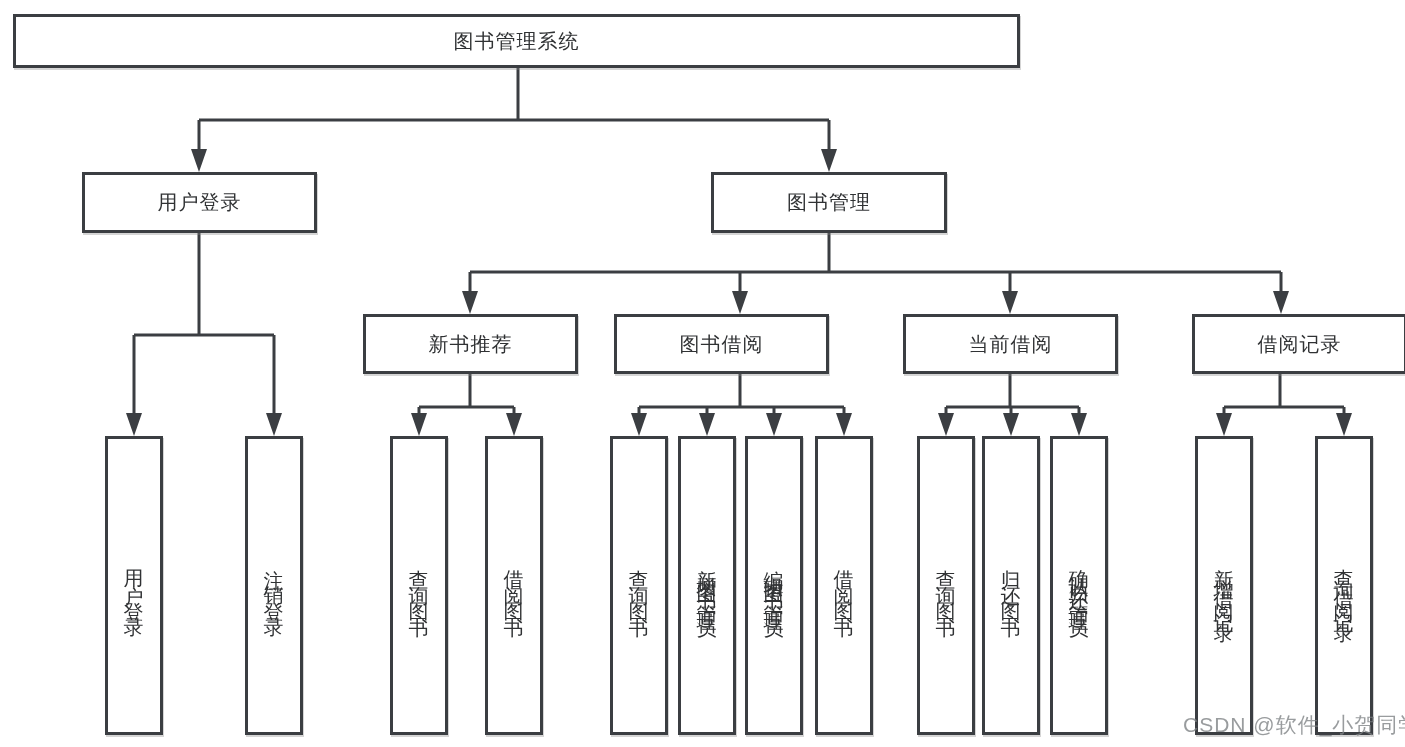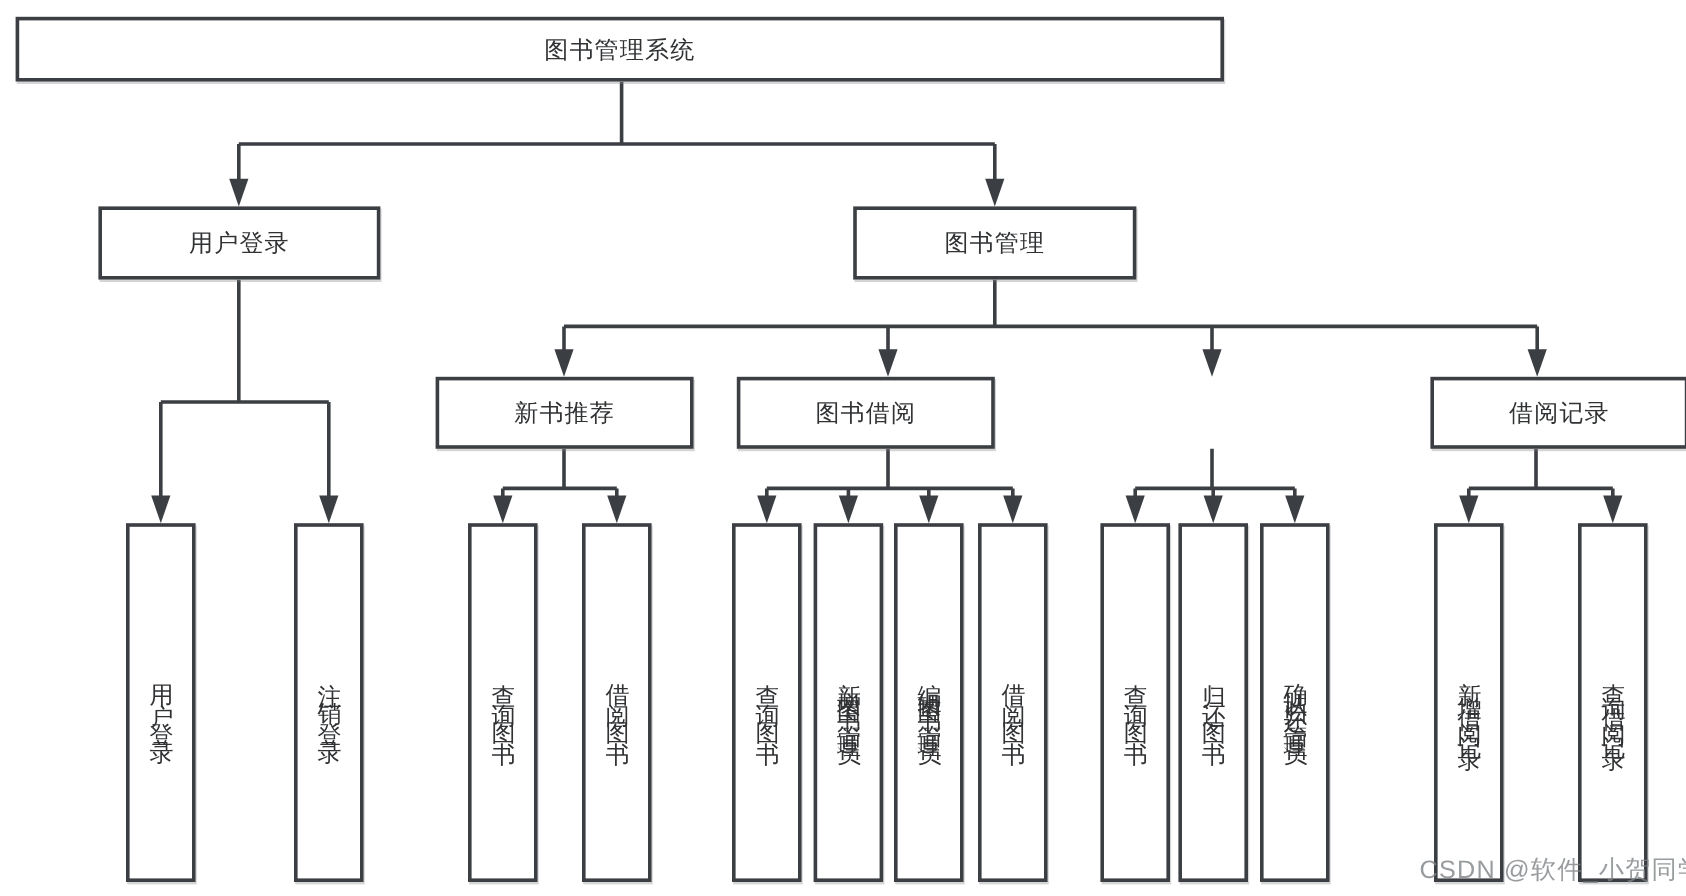--- a/index.html
+++ b/index.html
@@ -84,20 +84,23 @@
   <div class="box lv1 n-book">
     <span>图书管理</span>
   </div>
 
   <div class="box lv2 n-rec">
     <span>新书推荐</span>
   </div>
   <div class="box lv2 n-bor">
     <span>图书借阅</span>
   </div>
+  <div class="box lv2 n-cur">
+    <span>当前借阅</span>
+  </div>
   <div class="box lv2 n-his">
     <span>借阅记录</span>
   </div>
 
   <div class="box leaf s4" style="left:105px">
     <span class="vtext">用户登录</span>
   </div>
   <div class="box leaf s4" style="left:245px">
     <span class="vtext">注销登录</span>
   </div>

